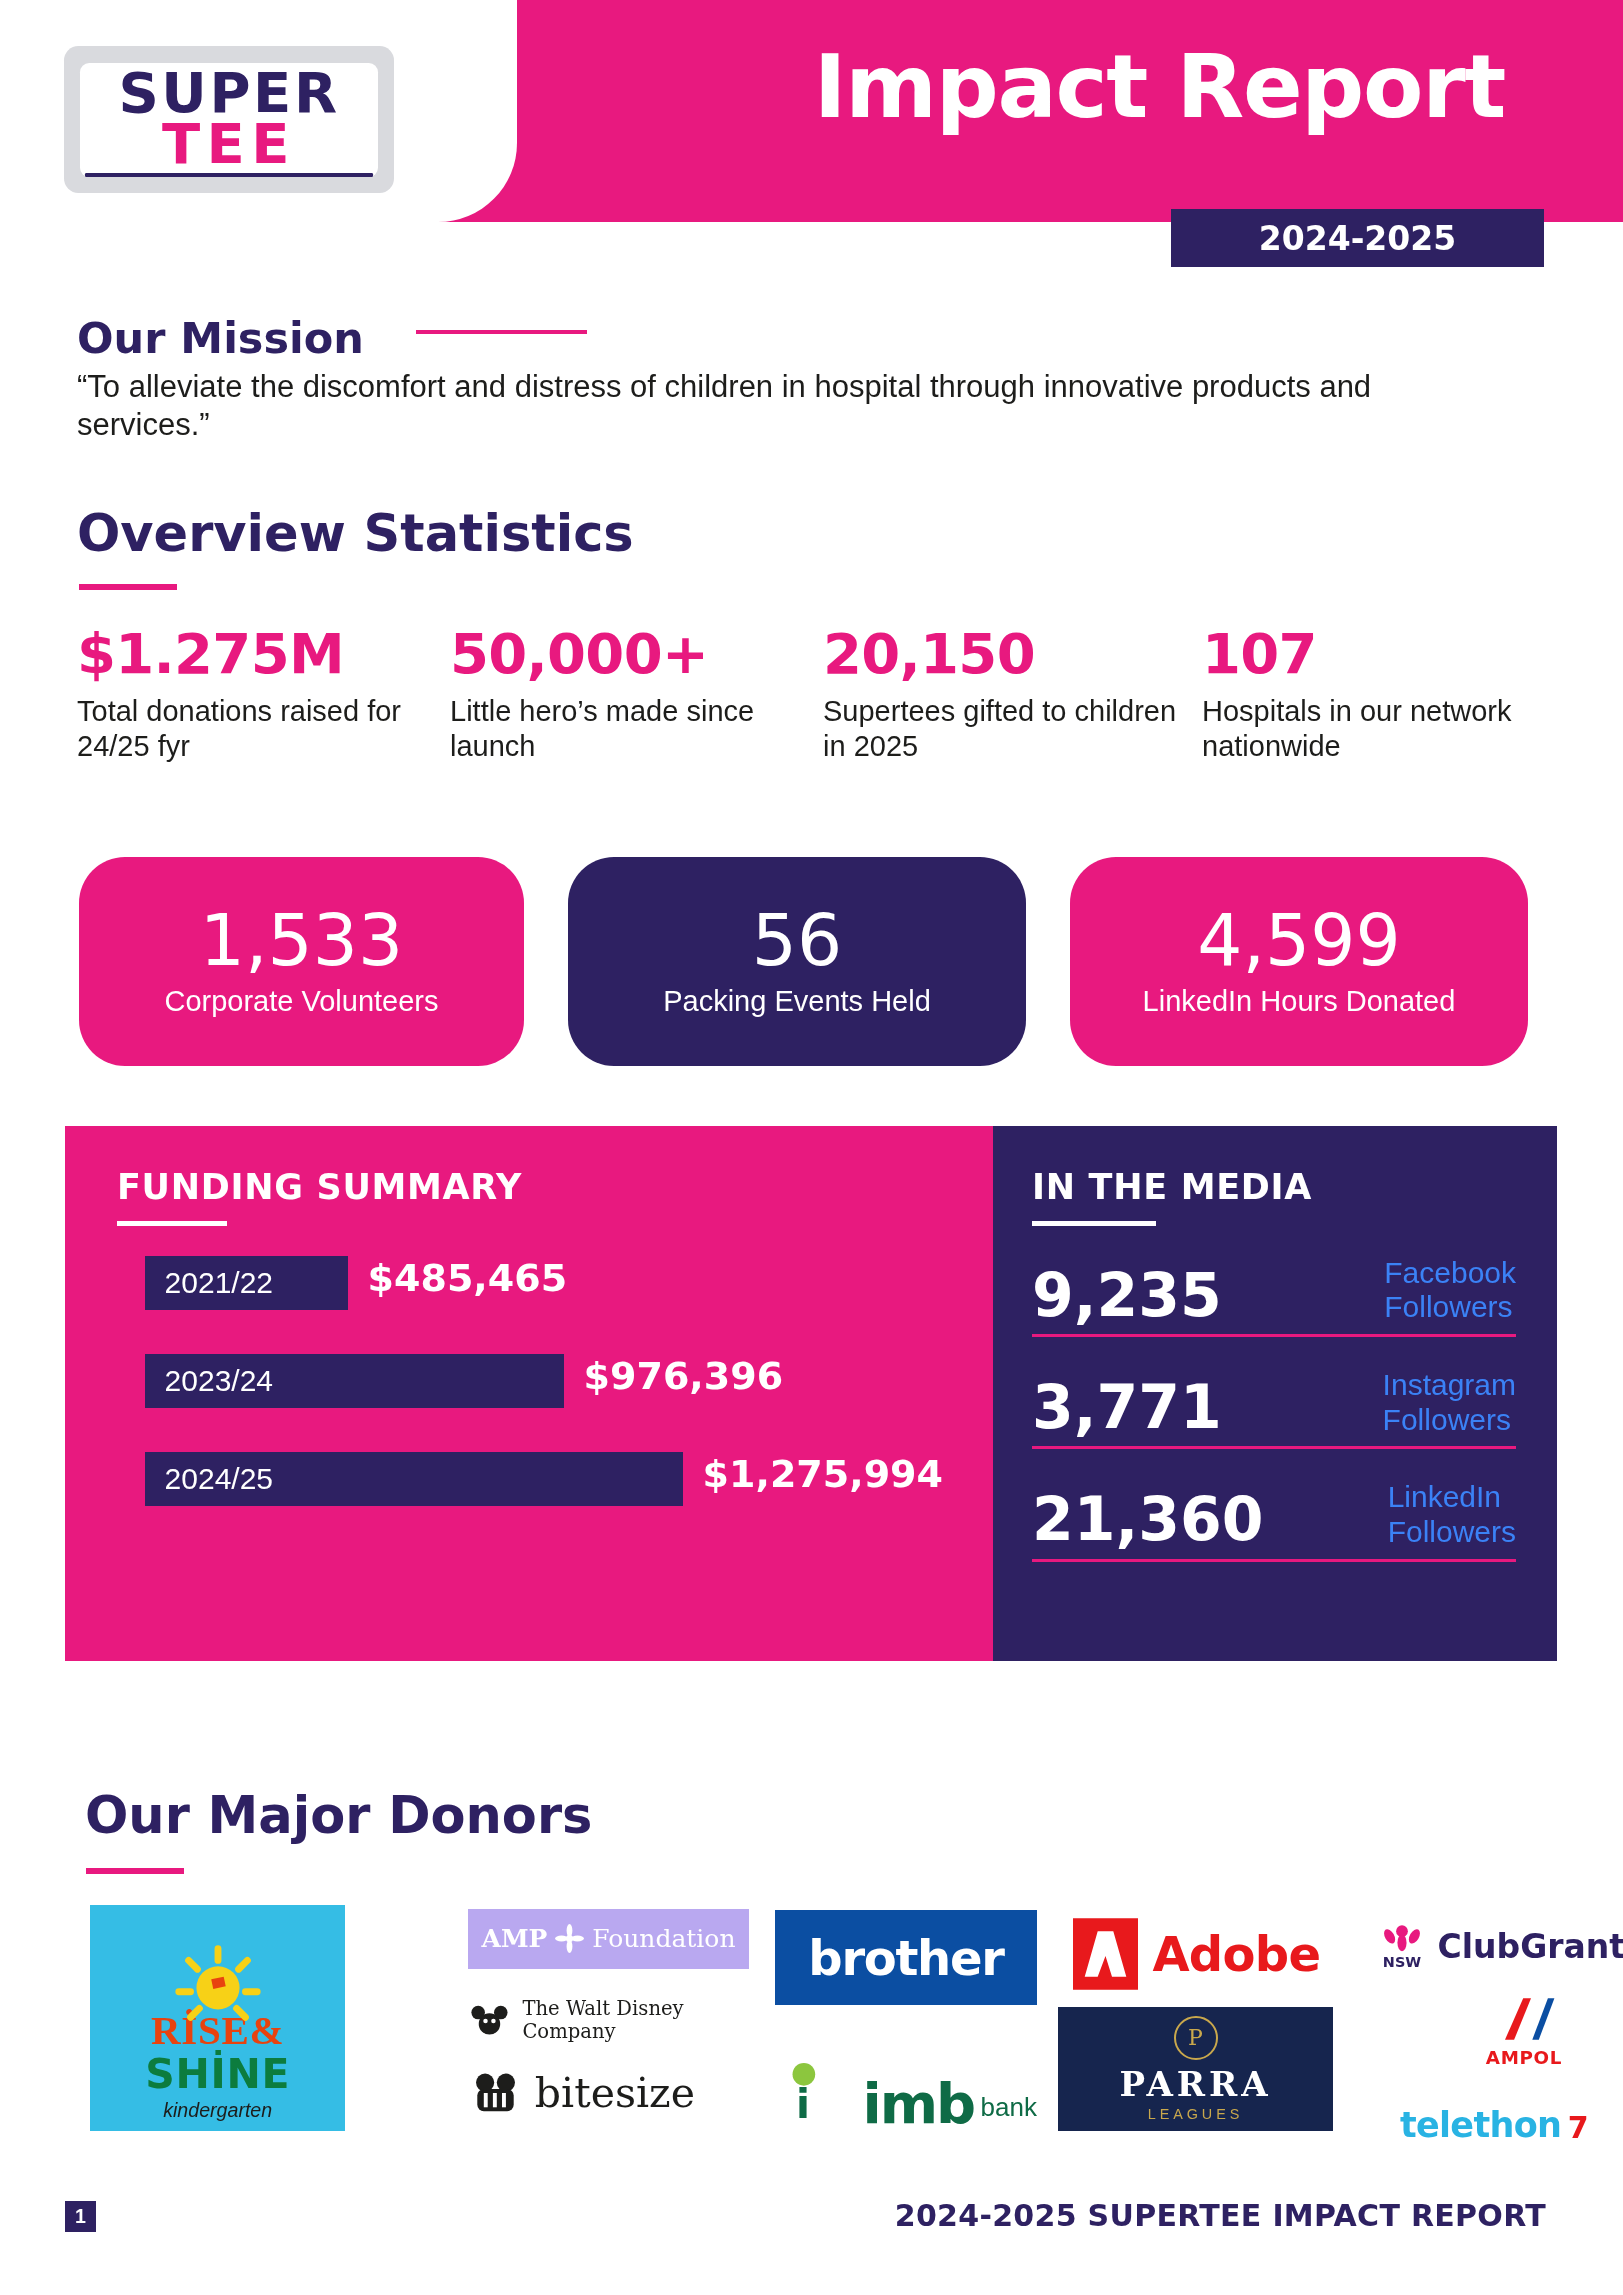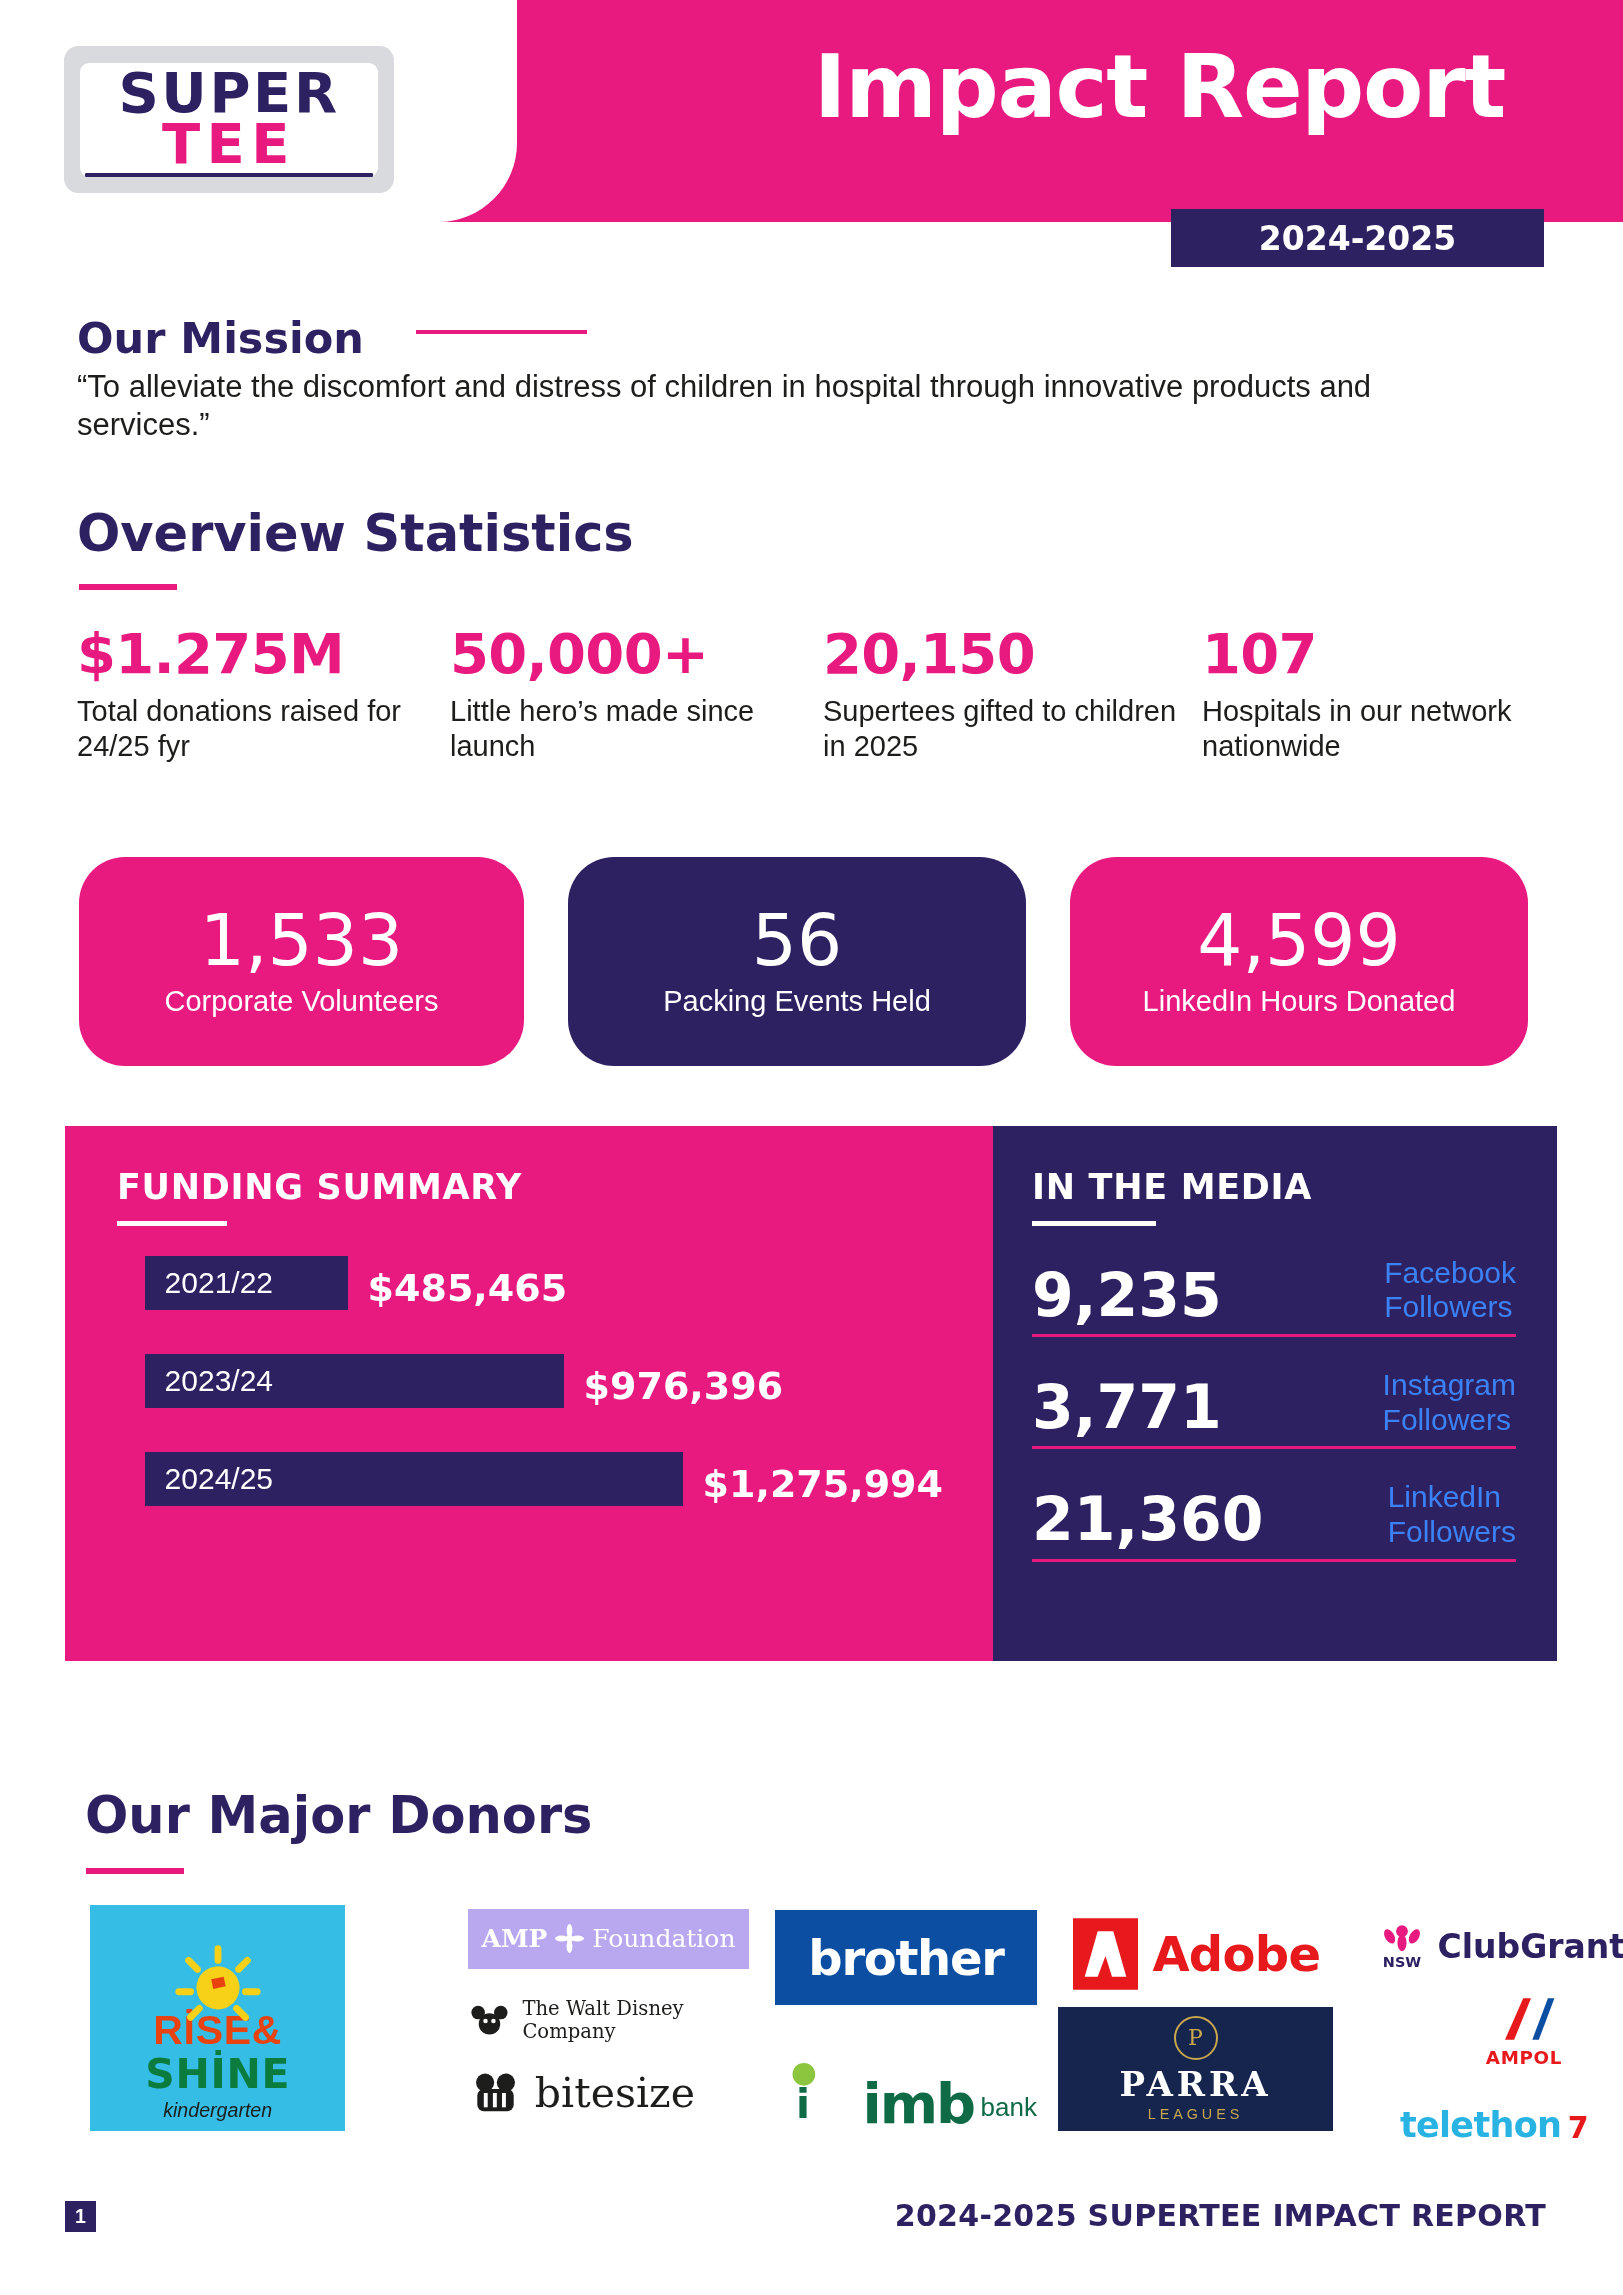--- a/index.html
+++ b/index.html
@@ -241,21 +241,21 @@
   .panel-rule {
     width: 110px; height: 4.6px;
     background: #ffffff;
     margin-top: 14.4px;
   }
   .panel-rule.media { width: 124px; }
 
   .bars { margin-top: 30px; }
   .bar-row {
     display: flex;
-    align-items: flex-end;
+    align-items: flex-start;
     height: 54px;
     margin-bottom: 44px;
     padding-left: 28px;
   }
   .bar {
     background: #2e2162;
     height: 54px;
     display: flex;
     align-items: center;
     padding-left: 19.6px;
@@ -331,21 +331,21 @@
     overflow: hidden;
   }
   .rise-sun {
     position: absolute;
     left: 50%; top: 26px;
     transform: translateX(-50%);
     width: 98px; height: 98px;
   }
   .rise-text1 {
     font-size: 41px; font-weight: bold; color: #e8430f;
-    font-family: Liberation Sans, sans-serif; letter-spacing: 0.7px;
+    font-family: Liberation Serif, serif; letter-spacing: 0.7px;
     line-height: 1;
   }
   .rise-text2 {
     font-size: 41px; font-weight: bold; color: #0c7c3e;
     font-family: "DejaVu Sans", sans-serif; letter-spacing: 0.7px;
     line-height: 1; margin-top: 2.6px;
   }
   .rise-text3 {
     font-size: 19.6px; color: #1d1d1b; font-style: italic; margin-top: 3.9px;
   }

